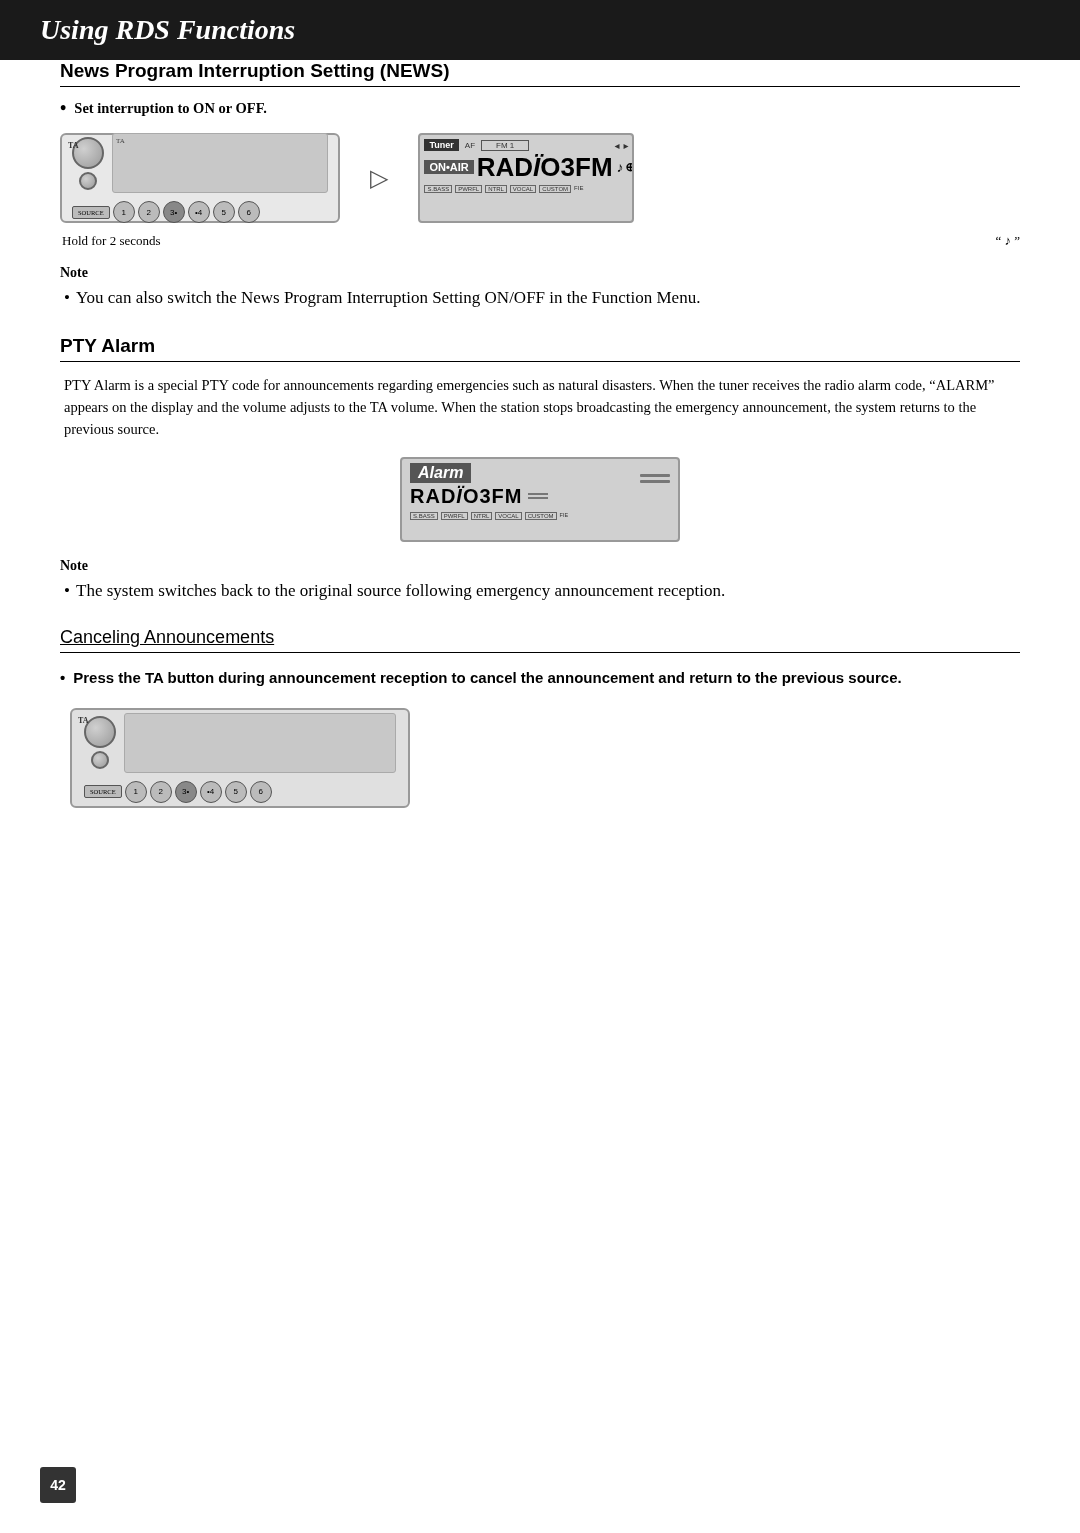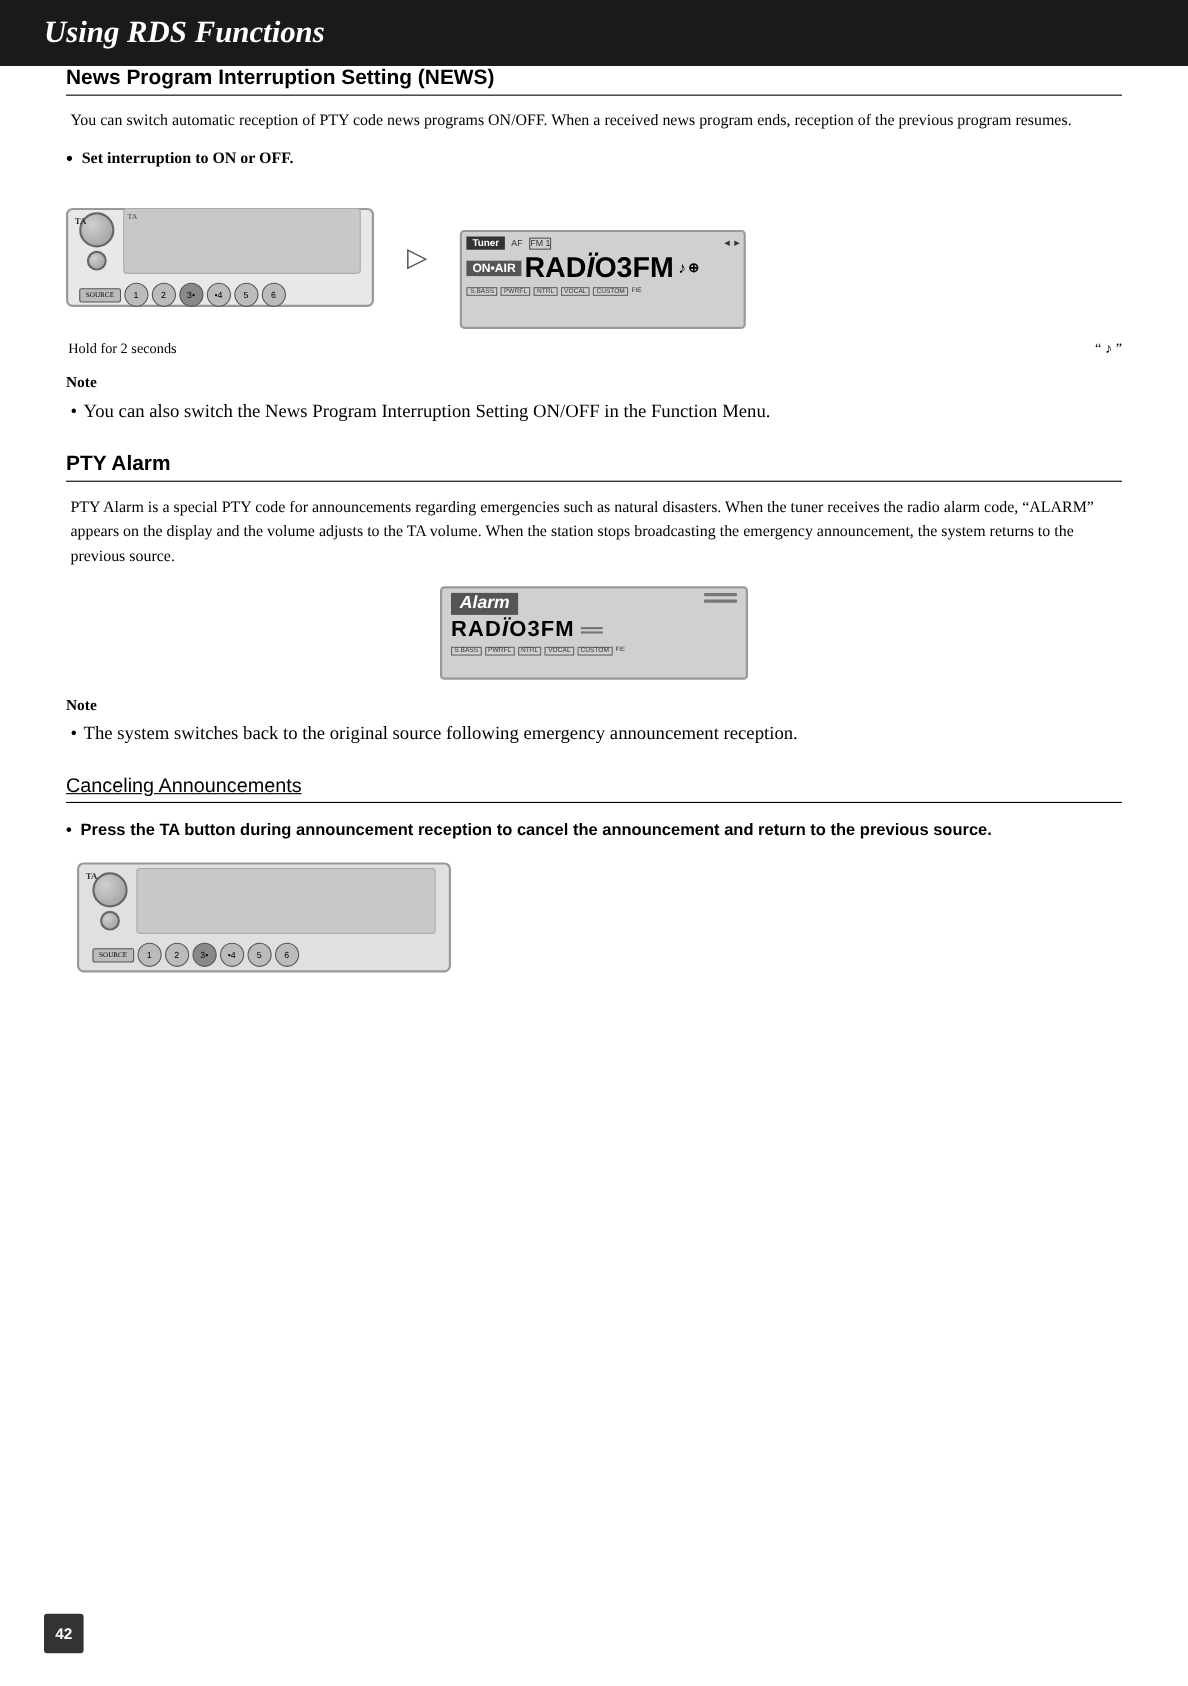--- a/index.html
+++ b/index.html
@@ -105,29 +105,28 @@
     }
 
     
     .arrow-right {
       font-size: 24px;
       color: #555;
     }
 
     
     .display-unit {
-      width: 260px;
+      width: 216px;
       height: 90px;
       border: 2px solid #999;
       border-radius: 4px;
       background: #d0d0d0;
       position: relative;
       overflow: hidden;
       padding: 4px;
-      margin-top: 40px;
     }
 
     .display-top-bar {
       display: flex;
       align-items: center;
       gap: 6px;
       margin-bottom: 2px;
     }
 
     .tuner-label {
@@ -141,21 +140,21 @@
 
     .af-label {
       font-size: 8px;
       color: #333;
       font-family: Liberation Sans, sans-serif;
     }
 
     .fm-label {
       font-size: 8px;
       border: 1px solid #555;
-      padding: 0 0;
+      padding: 0 14px;
       color: #333;
       font-family: Arial, sans-serif;
     }
 
     .display-icons-right {
       margin-left: auto;
       display: flex;
       gap: 4px;
       font-size: 10px;
       color: #333;
@@ -247,21 +246,21 @@
       height: 85px;
       border: 2px solid #999;
       border-radius: 4px;
       background: #d0d0d0;
       padding: 4px 8px;
       position: relative;
     }
 
     .alarm-top {
       display: flex;
-      align-items: flex-start;
+      align-items: flex-end;
       gap: 14px;
       margin-bottom: 2px;
     }
 
     .alarm-badge {
       background: #555;
       color: #fff;
       font-size: 16px;
       font-weight: bold;
       font-family: Arial, sans-serif;
@@ -469,21 +468,20 @@
 <div class="page-container">
 
   <div class="header-bar">
     <span class="header-title">Using RDS Functions</span>
   </div>
 
   <div class="content">
 
     <div>
       <div class="section-heading">News Program Interruption Setting (NEWS)</div>
-      <div class="section-body">You can switch automatic reception of PTY code news programs ON/OFF. When a received news program ends, reception of the previous program resumes.</div>
 
       <div class="bullet-heading">
         <span class="bullet-dot">•</span>
         <span>Set interruption to ON or OFF.</span>
       </div>
 
       <div class="device-row">
 
         <div class="device-unit">
           <span class="ta-label">TA</span>

